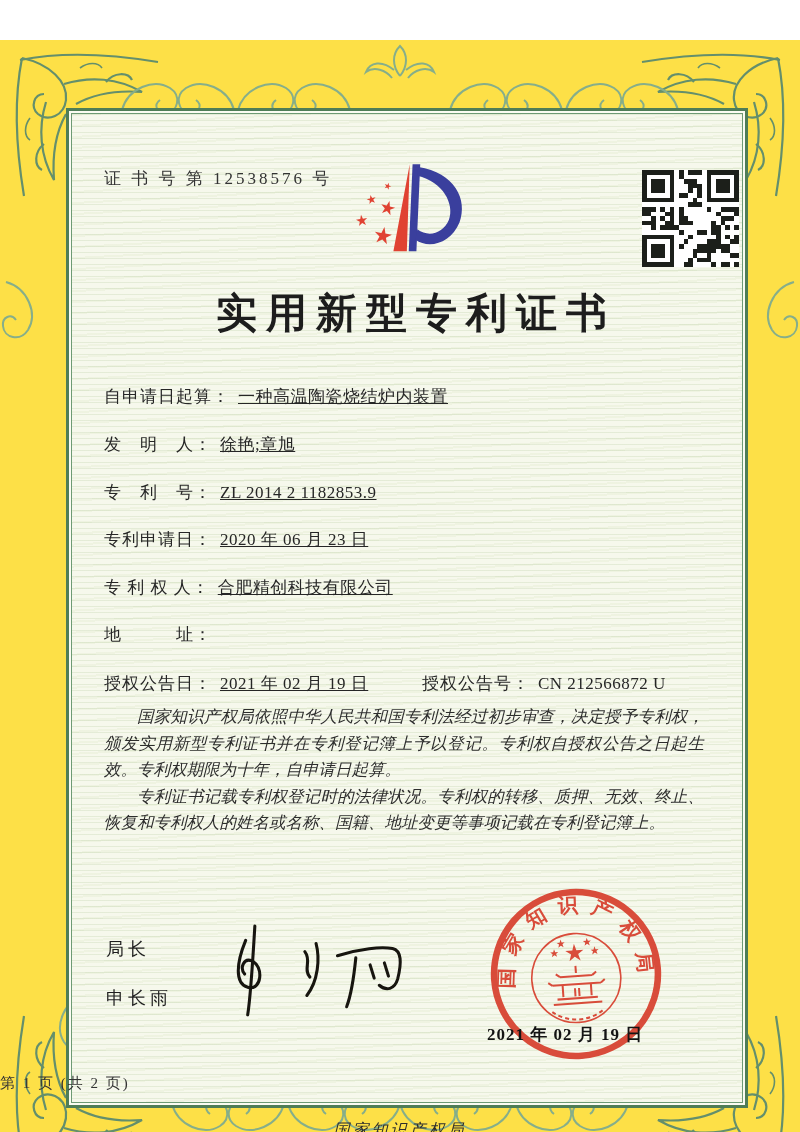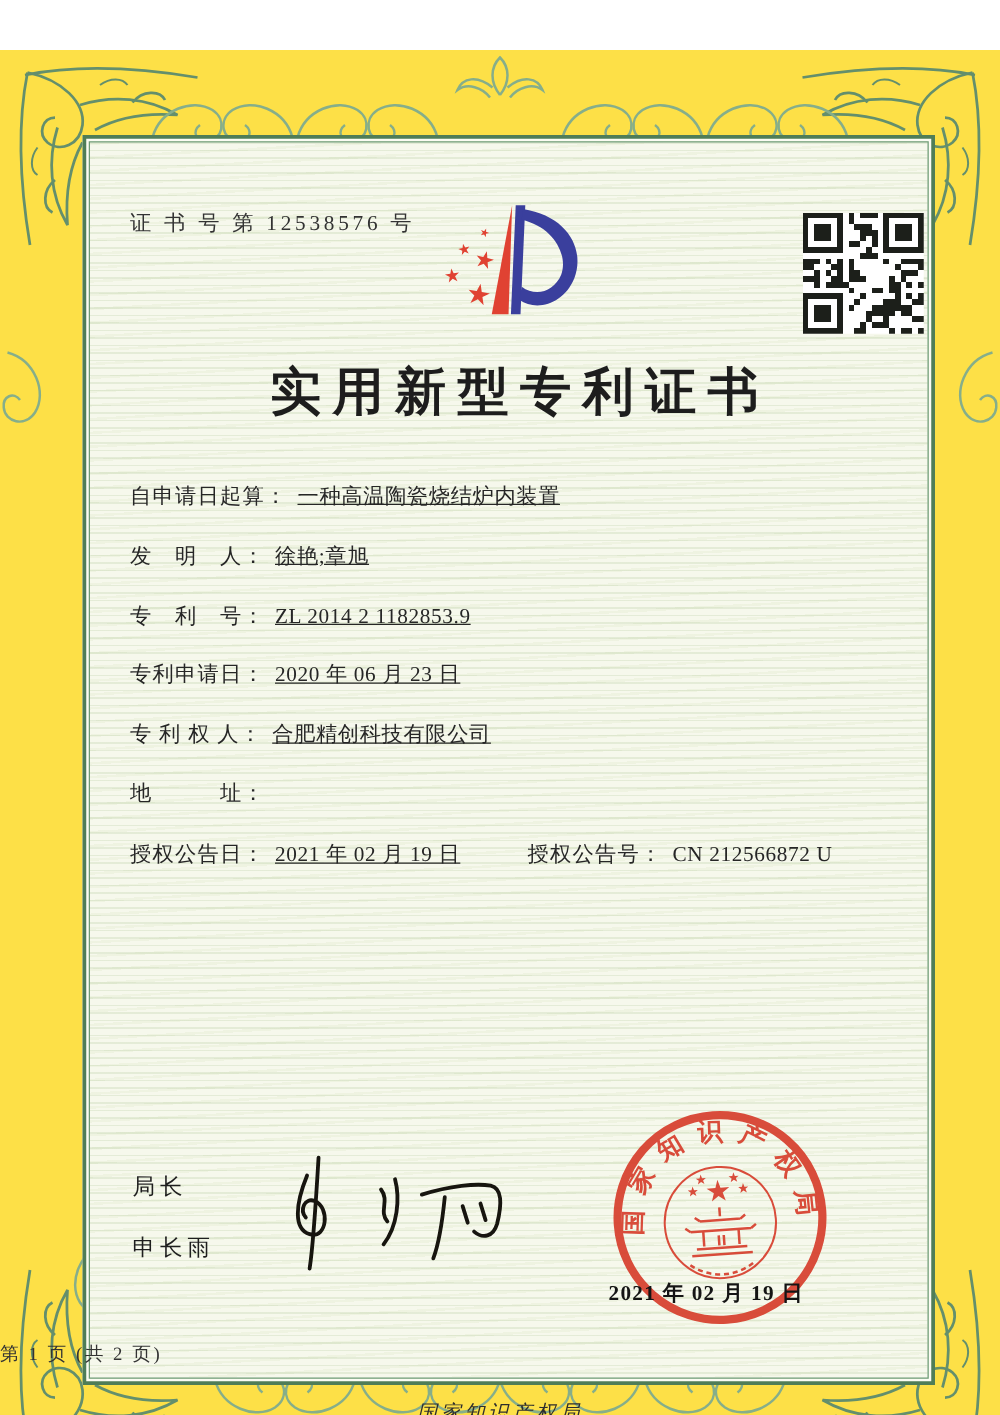--- a/index.html
+++ b/index.html
@@ -275,20 +275,24 @@
   <div class="row r6">
     <span class="lbl">地　　　址：</span>
   </div>
   <div class="row r7">
     <span class="lbl">授权公告日：</span>
     <span class="val">2021 年 02 月 19 日</span>
     <span class="lbl2">授权公告号：</span>
     <span class="val2">CN 212566872 U</span>
   </div>
 
+  <div class="paras">
+    <p>国家知识产权局依照中华人民共和国专利法经过初步审查，决定授予专利权，颁发实用新型专利证书并在专利登记簿上予以登记。专利权自授权公告之日起生效。专利权期限为十年，自申请日起算。</p>
+    <p>专利证书记载专利权登记时的法律状况。专利权的转移、质押、无效、终止、恢复和专利权人的姓名或名称、国籍、地址变更等事项记载在专利登记簿上。</p>
+  </div>
 
   <div class="signer-title">局长</div>
   <div class="signer-name">申长雨</div>
 
   <svg class="signature" viewBox="0 0 190 100" xmlns="http://www.w3.org/2000/svg">
     <g fill="none" stroke="#17150f" stroke-width="3" stroke-linecap="round" stroke-linejoin="round">
       <path d="M28,20 C19,42 17,62 30,66 C44,70 46,45 34,40 C26,37 22,47 27,53"></path>
       <path d="M37,6 C35,40 33,74 30,93"></path>
       <path d="M86,31 C93,40 84,48 91,56"></path>
       <path d="M97,23 C101,38 99,60 88,74"></path>

